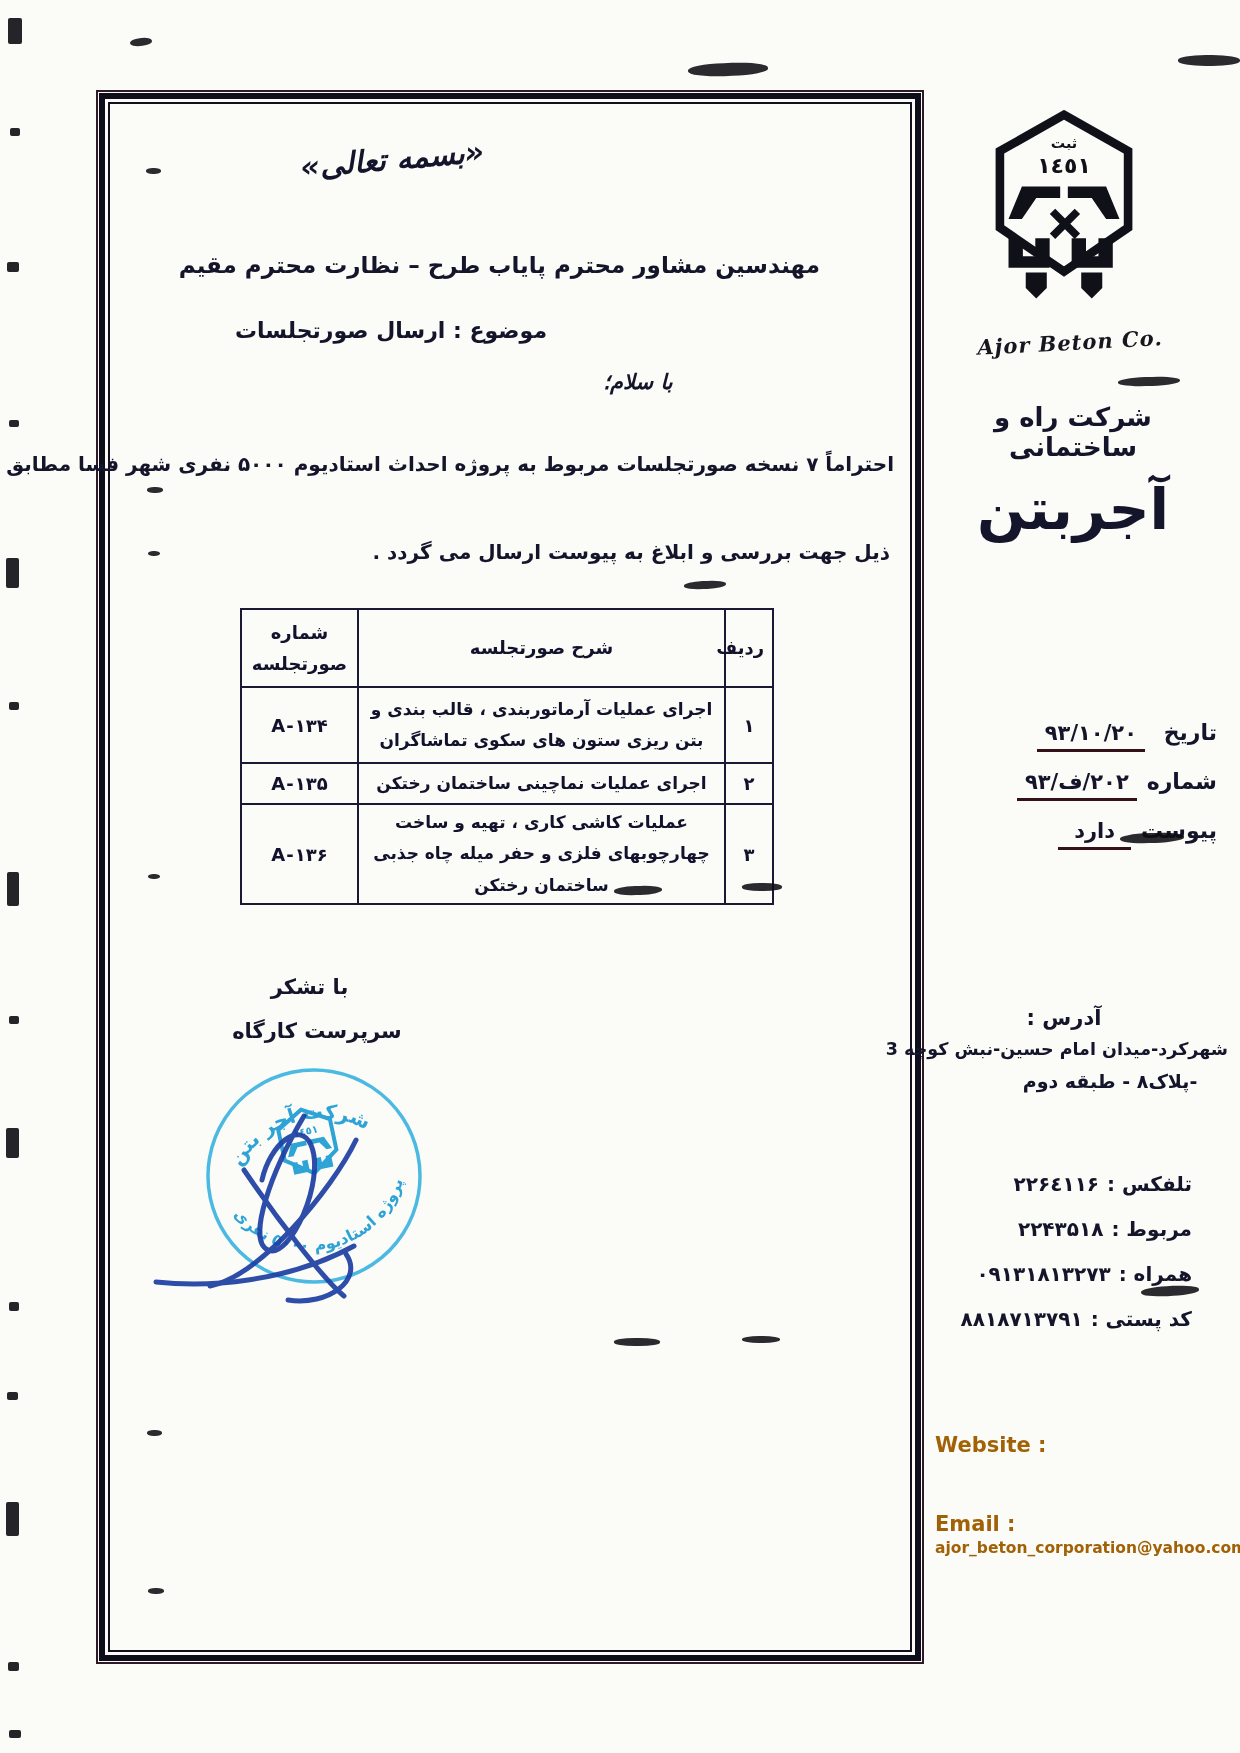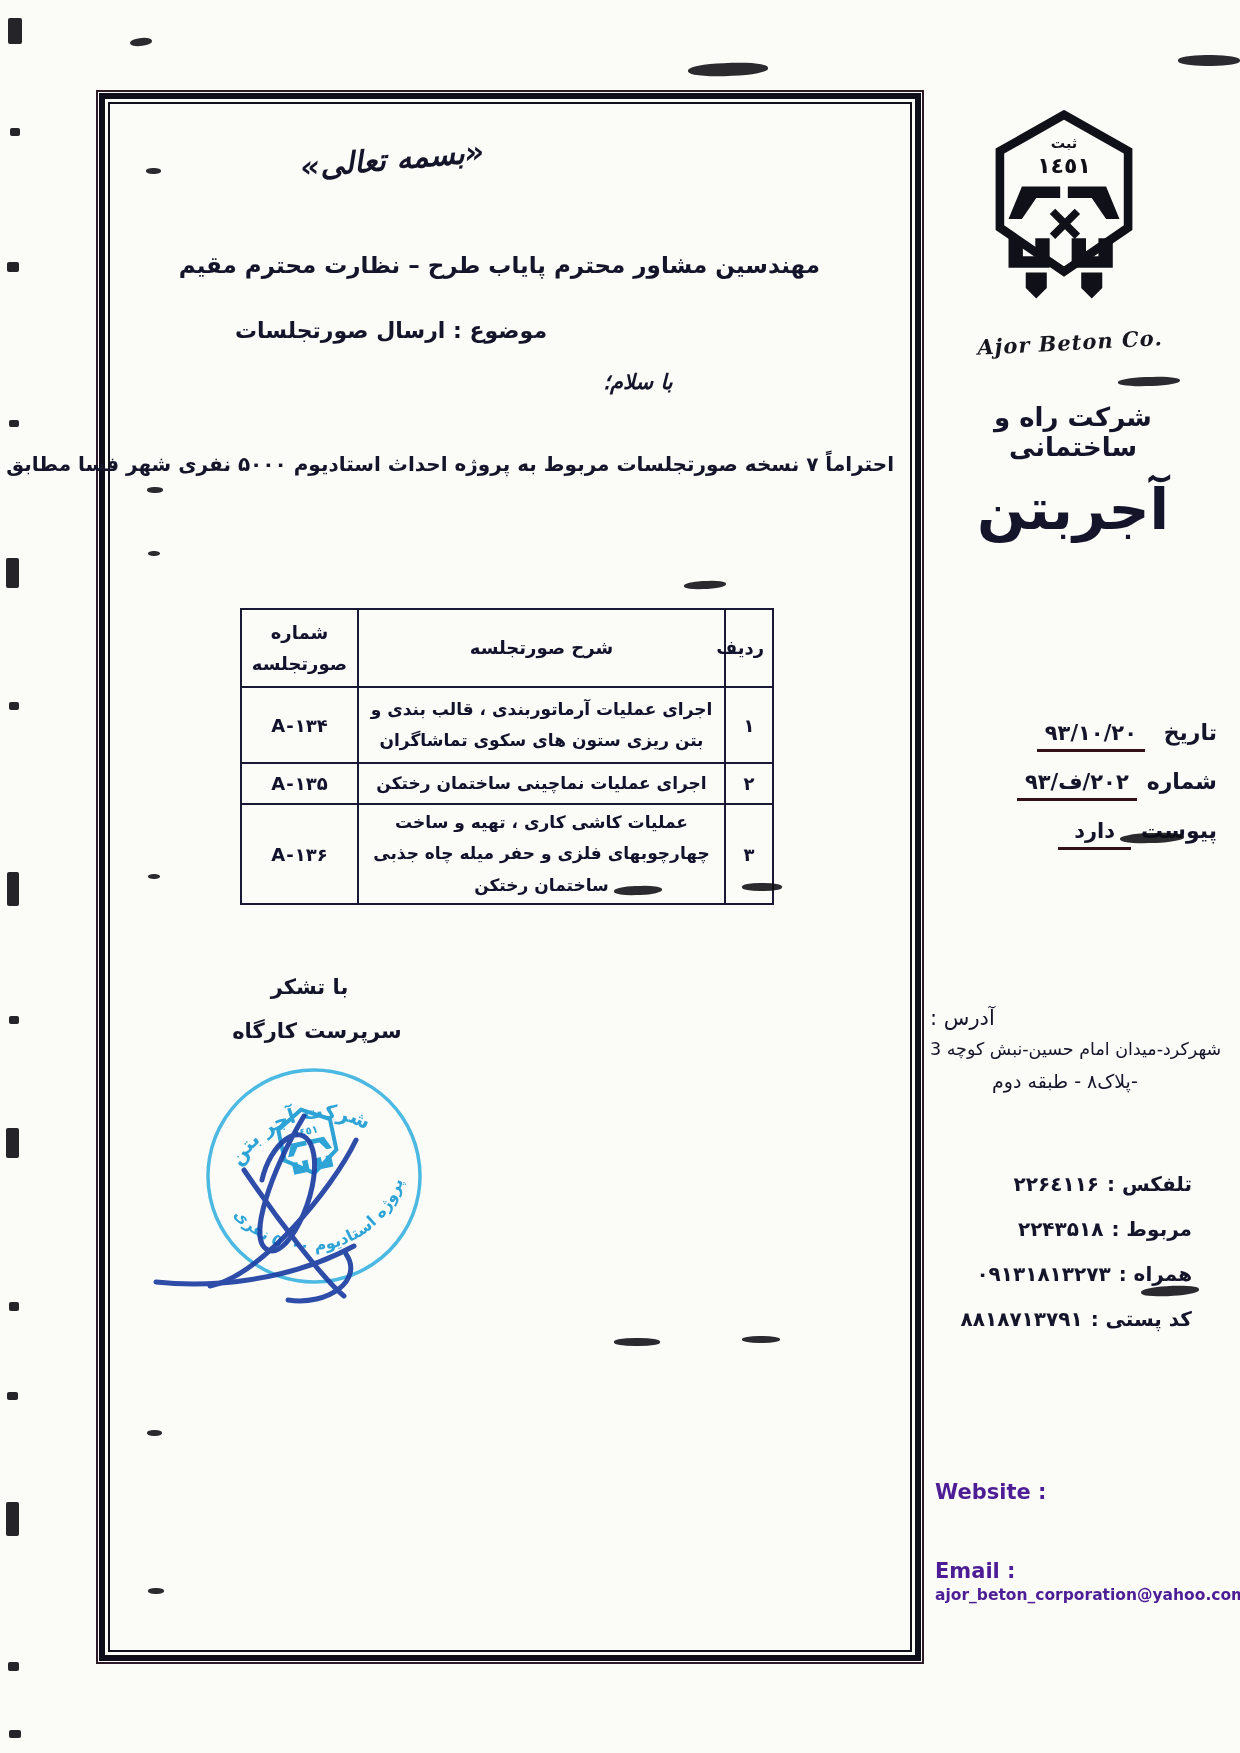--- a/index.html
+++ b/index.html
@@ -59,33 +59,33 @@
   .co-name { position:absolute; left:948px; top:476px; width:250px; text-align:center;
              font-size:57px; font-weight:bold; }
 
   .meta { position:absolute; left:945px; top:720px; width:272px; direction:rtl; }
   .meta-row { display:flex; align-items:baseline; gap:10px; margin-bottom:17px; }
   .meta-label { font-weight:bold; font-size:22px; min-width:62px; }
   .meta-value { font-weight:bold; font-size:21px; padding:0 8px 4px;
                 border-bottom:3px solid #341018; }
 
   .address { position:absolute; left:930px; top:1006px; width:298px;
-             direction:rtl; text-align:left; font-weight:normal; }
+             direction:rtl; text-align:center; font-weight:bold; }
   .address .a-label { font-size:21px; margin-left:0; padding-left:0;
                       margin-right:30px; }
   .address .a-line1 { font-size:17.5px; margin-top:9px; white-space:nowrap; }
   .address .a-line2 { font-size:19px; margin-top:11px; margin-left:62px; }
 
   .contact { position:absolute; left:938px; top:1172px; width:254px; direction:rtl; }
   .contact-row { display:flex; justify-content:flex-start; align-items:baseline;
                  gap:8px; margin-bottom:21px; font-weight:bold; font-size:20px;
                  white-space:nowrap; }
 
   .webinfo { position:absolute; left:935px; top:1433px; width:300px;
-             font-weight:bold; color:#4c1d95;margin-top:47px; }
+             font-weight:bold; color:#a16207; }
   .web-label { font-size:21px; }
   .web-url { font-size:20px; margin-top:2px; }
   .email-block { margin-top:55px; }
   .email-addr { font-size:15.5px; margin-top:3px; }
 
   
   .art { position:absolute; background:#0c0c12; border-radius:45%; opacity:.88; z-index:5; }
   .tick { position:absolute; background:#0c0c12; border-radius:2px; opacity:.9; }
 </style>
 </head>
@@ -97,20 +97,21 @@
     <div class="frame-mid">
         <div class="frame-inner"></div>
       </div>
   </div>
 
   <div class="ltxt bismillah">«بسمه تعالی»</div>
   <div class="ltxt addressee" dir="rtl">مهندسین مشاور محترم پایاب طرح – نظارت محترم مقیم</div>
   <div class="ltxt subject" dir="rtl">موضوع : ارسال صورتجلسات</div>
   <div class="ltxt salutation" dir="rtl">با سلام؛</div>
   <div class="ltxt body1" dir="rtl">احتراماً ۷ نسخه صورتجلسات مربوط به پروژه احداث استادیوم ۵۰۰۰ نفری شهر فسا مطابق جدول</div>
+  <div class="ltxt body2" dir="rtl">ذیل جهت بررسی و ابلاغ به پیوست ارسال می گردد .</div>
 
   <table class="mtable">
     <colgroup>
         <col style="width:48px">
         <col style="width:367px">
         <col style="width:117px">
       </colgroup>
     <tbody>
         <tr class="hrow">
       <th>ردیف</th>

